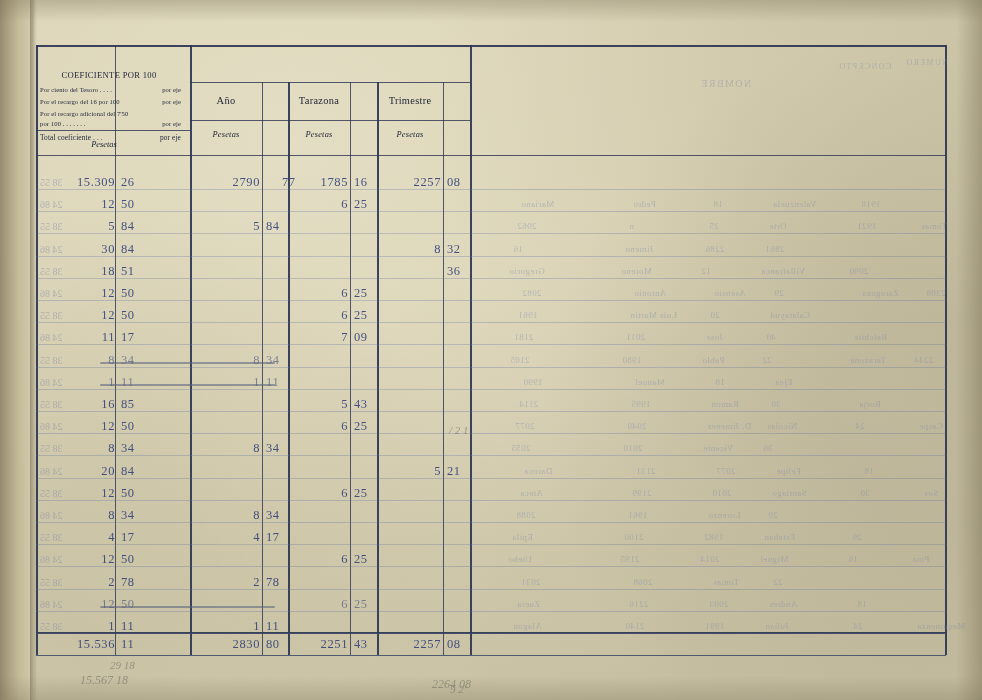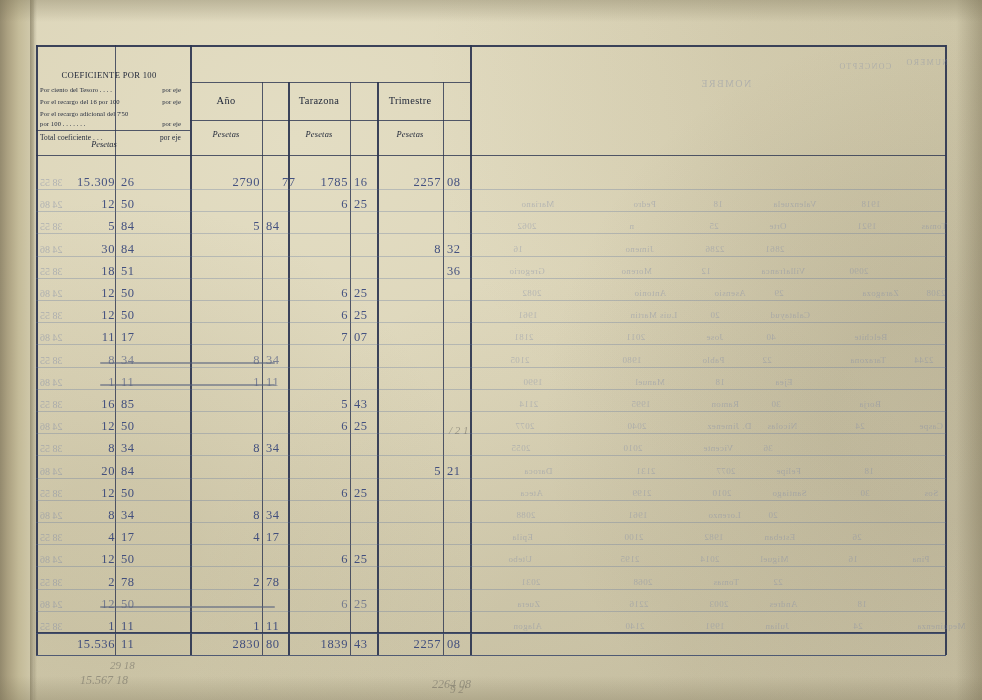--- a/index.html
+++ b/index.html
@@ -260,21 +260,21 @@
       <div class="ink" style="left: 121px; top: 286px; width: 26px;">50</div>
       <div class="ink r" style="left: 290px; top: 286px; width: 58px;">6</div>
       <div class="ink" style="left: 354px; top: 286px; width: 20px;">25</div>
       <div class="ink r" style="left: 40px; top: 308.2px; width: 75px;">12</div>
       <div class="ink" style="left: 121px; top: 308.2px; width: 26px;">50</div>
       <div class="ink r" style="left: 290px; top: 308.2px; width: 58px;">6</div>
       <div class="ink" style="left: 354px; top: 308.2px; width: 20px;">25</div>
       <div class="ink r" style="left: 40px; top: 330.4px; width: 75px;">11</div>
       <div class="ink" style="left: 121px; top: 330.4px; width: 26px;">17</div>
       <div class="ink r" style="left: 290px; top: 330.4px; width: 58px;">7</div>
-      <div class="ink" style="left: 354px; top: 330.4px; width: 20px;">07</div>
+      <div class="ink" style="left: 354px; top: 330.4px; width: 20px;">09</div>
       <div class="ink r ink-faint" style="left: 40px; top: 352.6px; width: 75px;">8</div>
       <div class="ink ink-faint" style="left: 121px; top: 352.6px; width: 26px;">34</div>
       <div class="ink r ink-faint" style="left: 192px; top: 352.6px; width: 68px;">8</div>
       <div class="ink ink-faint" style="left: 266px; top: 352.6px; width: 20px;">34</div>
       <div class="strike" style="left: 100px; top: 361.6px; width: 175px;"></div>
       <div class="ink r ink-faint" style="left: 40px; top: 374.8px; width: 75px;">1</div>
       <div class="ink ink-faint" style="left: 121px; top: 374.8px; width: 26px;">11</div>
       <div class="ink r ink-faint" style="left: 192px; top: 374.8px; width: 68px;">1</div>
       <div class="ink ink-faint" style="left: 266px; top: 374.8px; width: 20px;">11</div>
       <div class="strike" style="left: 100px; top: 383.8px; width: 175px;"></div>
@@ -444,21 +444,21 @@
       <div class="ghostnum" style="left: 40px; top: 554.4px; transform: scaleX(-1);">24  86</div>
       <div class="ghostnum" style="left: 40px; top: 576.6px; transform: scaleX(-1);">38  55</div>
       <div class="ghostnum" style="left: 40px; top: 598.8px; transform: scaleX(-1);">24  86</div>
       <div class="ghostnum" style="left: 40px; top: 621px; transform: scaleX(-1);">38  55</div>
     </div>
 
   <div class="ink r" style="left:40px;top:637px;width:75px;">15.536</div>
   <div class="ink" style="left:121px;top:637px;">11</div>
   <div class="ink r" style="left:192px;top:637px;width:68px;">2830</div>
   <div class="ink" style="left:266px;top:637px;">80</div>
-  <div class="ink r" style="left:290px;top:637px;width:58px;">1839</div>
+  <div class="ink r" style="left:290px;top:637px;width:58px;">2251</div>
   <div class="ink" style="left:354px;top:637px;">43</div>
   <div class="ink r" style="left:379px;top:637px;width:62px;">2257</div>
   <div class="ink" style="left:447px;top:637px;">08</div>
 
   <div class="pencil" style="left:110px;top:659px;font-family:Liberation Serif, serif;">29 18</div>
   <div class="pencil" style="left:80px;top:673px;font-size:12px;">15.567  18</div>
   <div class="pencil" style="left:450px;top:683px;">9  2'</div>
   <div class="pencil" style="left:432px;top:677px;font-size:12px;">2264 08</div>
   <div class="pencil" style="left:449px;top:424px;">/ 2 1</div>
 

